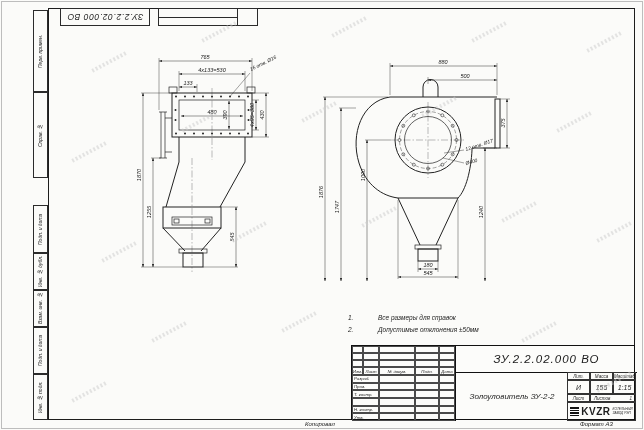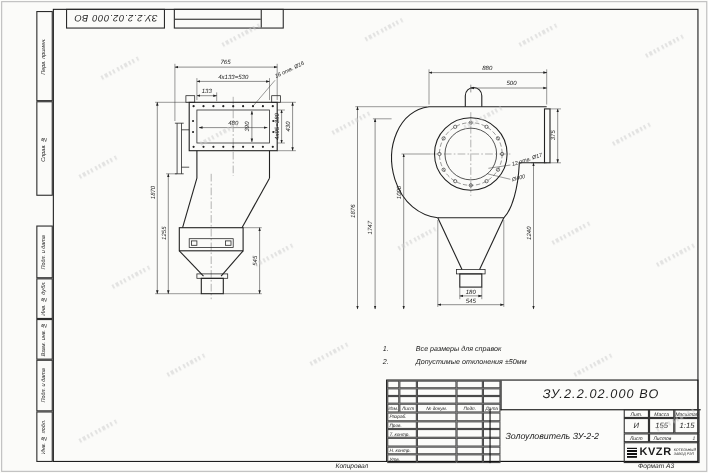--- a/index.html
+++ b/index.html
@@ -22,21 +22,21 @@
   .tb-left{position:absolute;left:0;top:0;width:103px;height:75px;display:grid;
            grid-template-columns:11px 16px 36px 24px 16px;
            grid-template-rows:7px 7px 7px 8px repeat(6,1fr);}
   .c{border:0.5px solid #4a4a4a;font-size:4.3px;font-style:italic;display:flex;align-items:center;
      padding-left:1px;overflow:hidden;white-space:nowrap;}
   .c.h{justify-content:center;padding-left:0;}
   .c.s2{grid-column:span 2;}
   .tb-doc{position:absolute;left:103px;top:0;width:181px;height:26px;border-left:1px solid #111;
           border-bottom:1px solid #111;display:flex;align-items:center;justify-content:center;
           font-size:11.5px;font-style:italic;letter-spacing:1px;}
-  .tb-name{position:absolute;left:93px;top:26px;width:112px;height:49px;border-left:1px solid #111;
+  .tb-name{position:absolute;left:103px;top:26px;width:112px;height:49px;border-left:1px solid #111;
            display:flex;align-items:center;justify-content:center;font-size:8px;font-style:italic;text-align:right;}
   .tb-cell{position:absolute;border:0.6px solid #333;display:flex;align-items:center;justify-content:center;
            font-style:italic;box-sizing:border-box;}
   .logo{position:absolute;left:215px;top:56px;width:69px;height:19px;border:0.6px solid #333;
         display:flex;align-items:center;justify-content:center;gap:2px;box-sizing:border-box;}
   .logo .mark{width:9px;height:9px;background:#111;
         background-image:repeating-linear-gradient(0deg,#111 0 1.5px,#fff 1.5px 2.5px);}
   .logo .kv{font-weight:bold;font-size:10px;letter-spacing:.5px;}
   .logo .sub{display:flex;flex-direction:column;font-size:3.2px;font-style:italic;line-height:1.2;}
   

